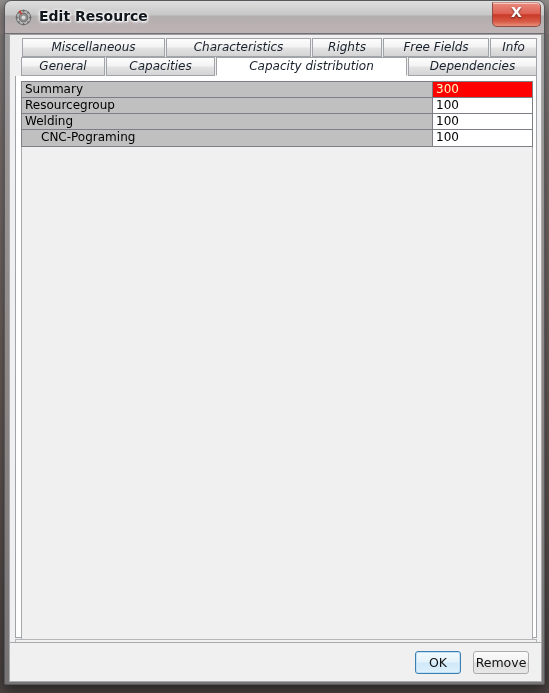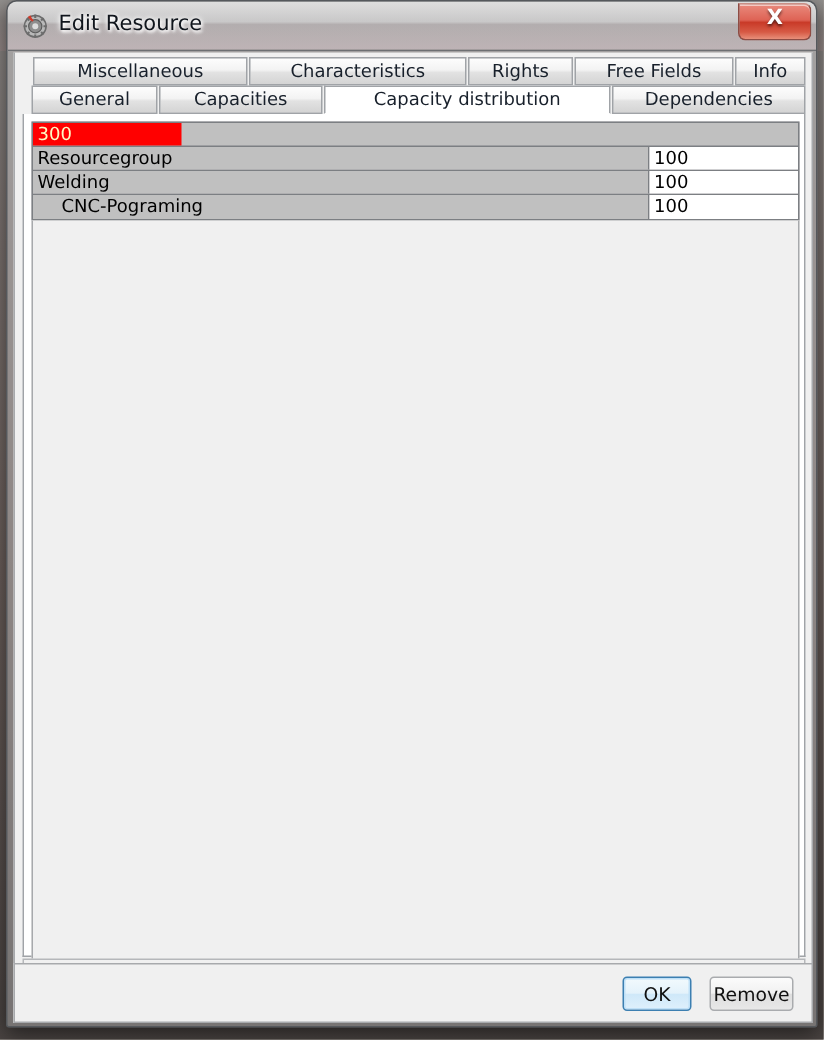--- a/index.html
+++ b/index.html
@@ -67,20 +67,21 @@
     height: 17px;
   }
   #title-text {
     position: absolute;
     left: 34px;
     top: 7px;
     font-size: 14px;
     color: #10151c;
     text-shadow: 0 0 3px #fff, 0 0 5px #fff, 1px 1px 2px #fff;
     white-space: nowrap;
+    font-weight: bold;
   }
   #close-button {
     position: absolute;
     right: 3px;
     top: 1px;
     width: 47px;
     height: 23px;
     border: 1px solid #8e4c44;
     border-top-color: #c98f85;
     border-radius: 0 5px 5px 5px;
@@ -118,20 +119,21 @@
     left: 5px;
     top: 3px;
     width: 522px;
     height: 600px;
   }
   .tabrow {
     position: absolute;
     left: 0;
     width: 522px;
     height: 32px;
+    font-style: italic;
   }
   .tabrow.row1 { top: 0px; }
   .tabrow.row2 { top: 19px; }
 
   .tab {
     position: absolute;
     top: 0;
     height: 19px;
     box-sizing: border-box;
     border: 1px solid #a0a3a7;
@@ -340,20 +342,21 @@
           <div class="tab" style="left: 6px; width: 84px;"><span>General</span></div>
           <div class="tab" style="left: 91px; width: 109px;"><span>Capacities</span></div>
           <div class="tab selected" style="left: 201px; width: 191px;"><span>Capacity distribution</span></div>
           <div class="tab" style="left: 393px; width: 129px;"><span>Dependencies</span></div>
         </div>
 
       <div id="tabcontent">
 
         <div id="role-table">
             <div class="trow">
+              <div class="cell-name">Summary</div>
               <div class="cell-value highlight">300</div>
             </div>
             <div class="trow">
               <div class="cell-name">Resourcegroup</div>
               <div class="cell-value">100</div>
             </div>
             <div class="trow">
               <div class="cell-name">Welding</div>
               <div class="cell-value">100</div>
             </div>

